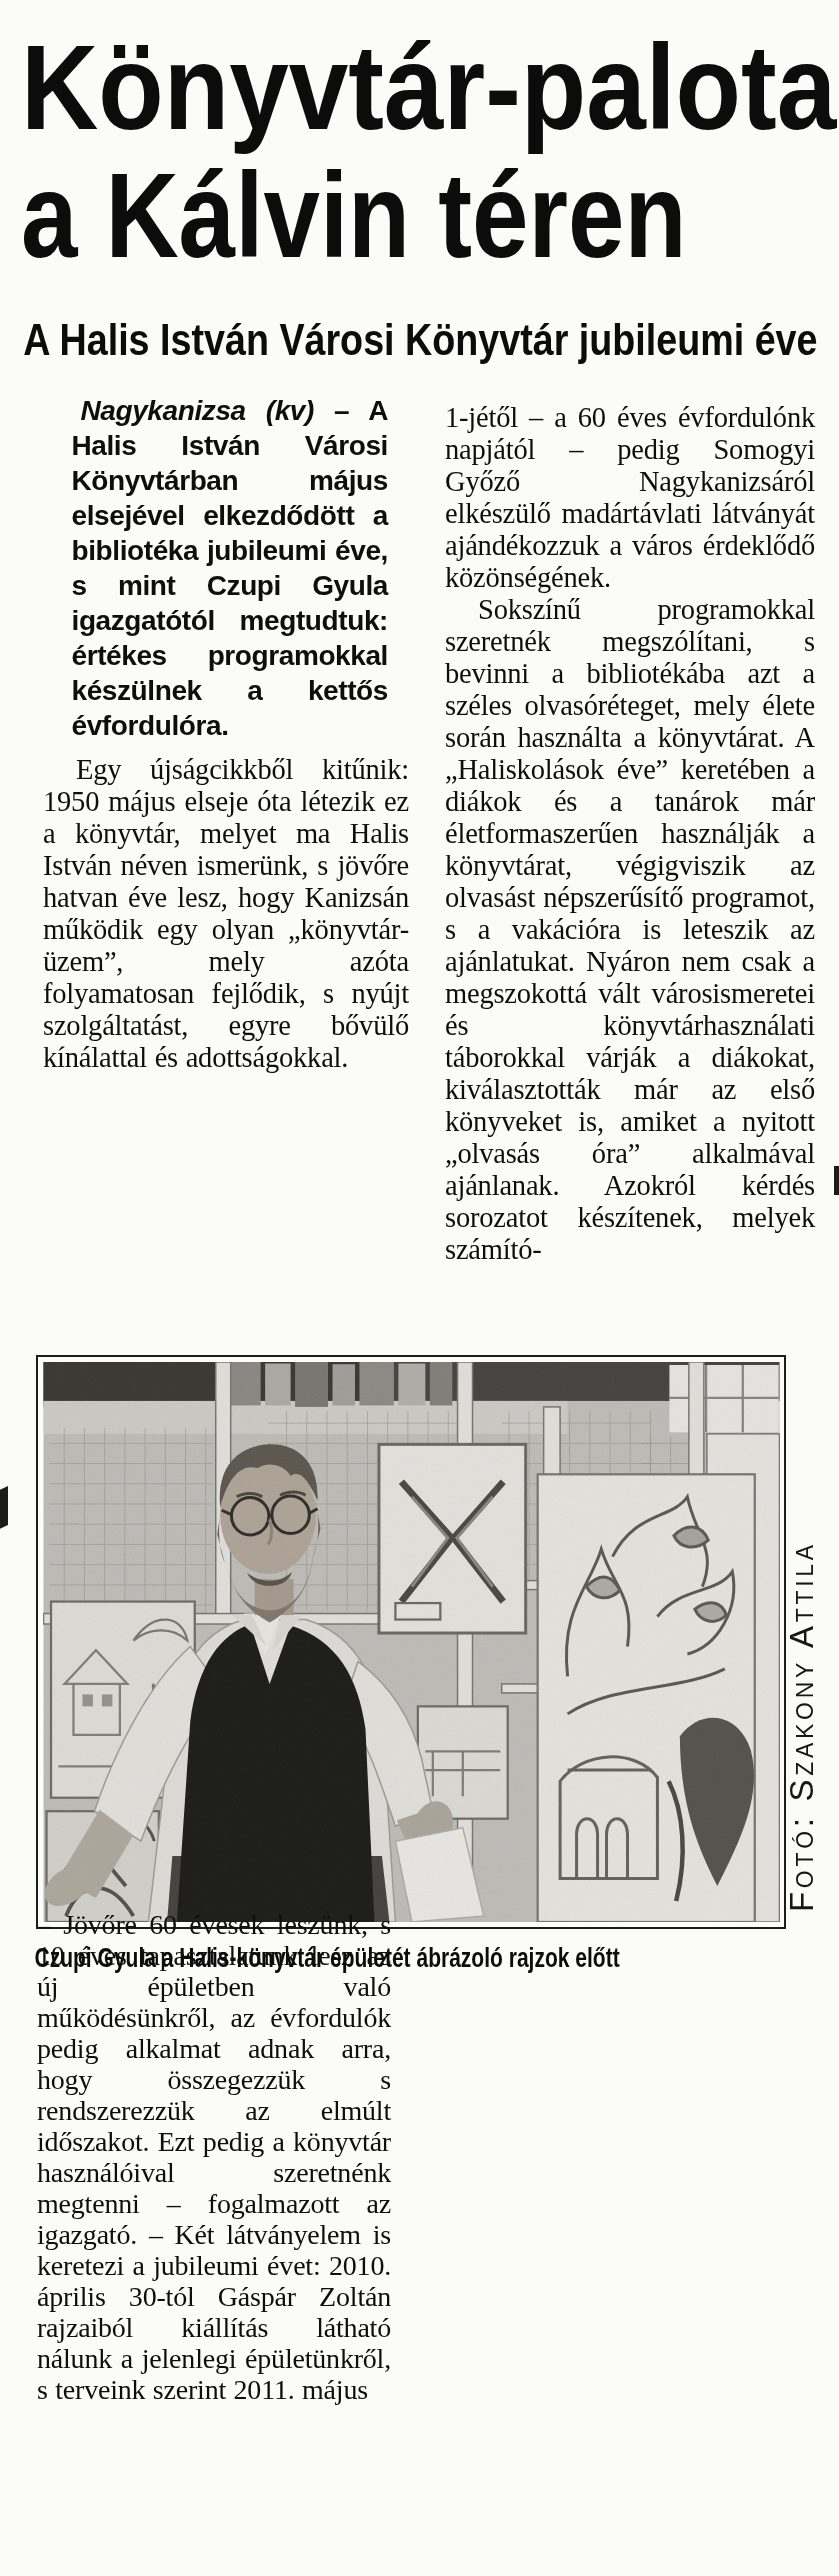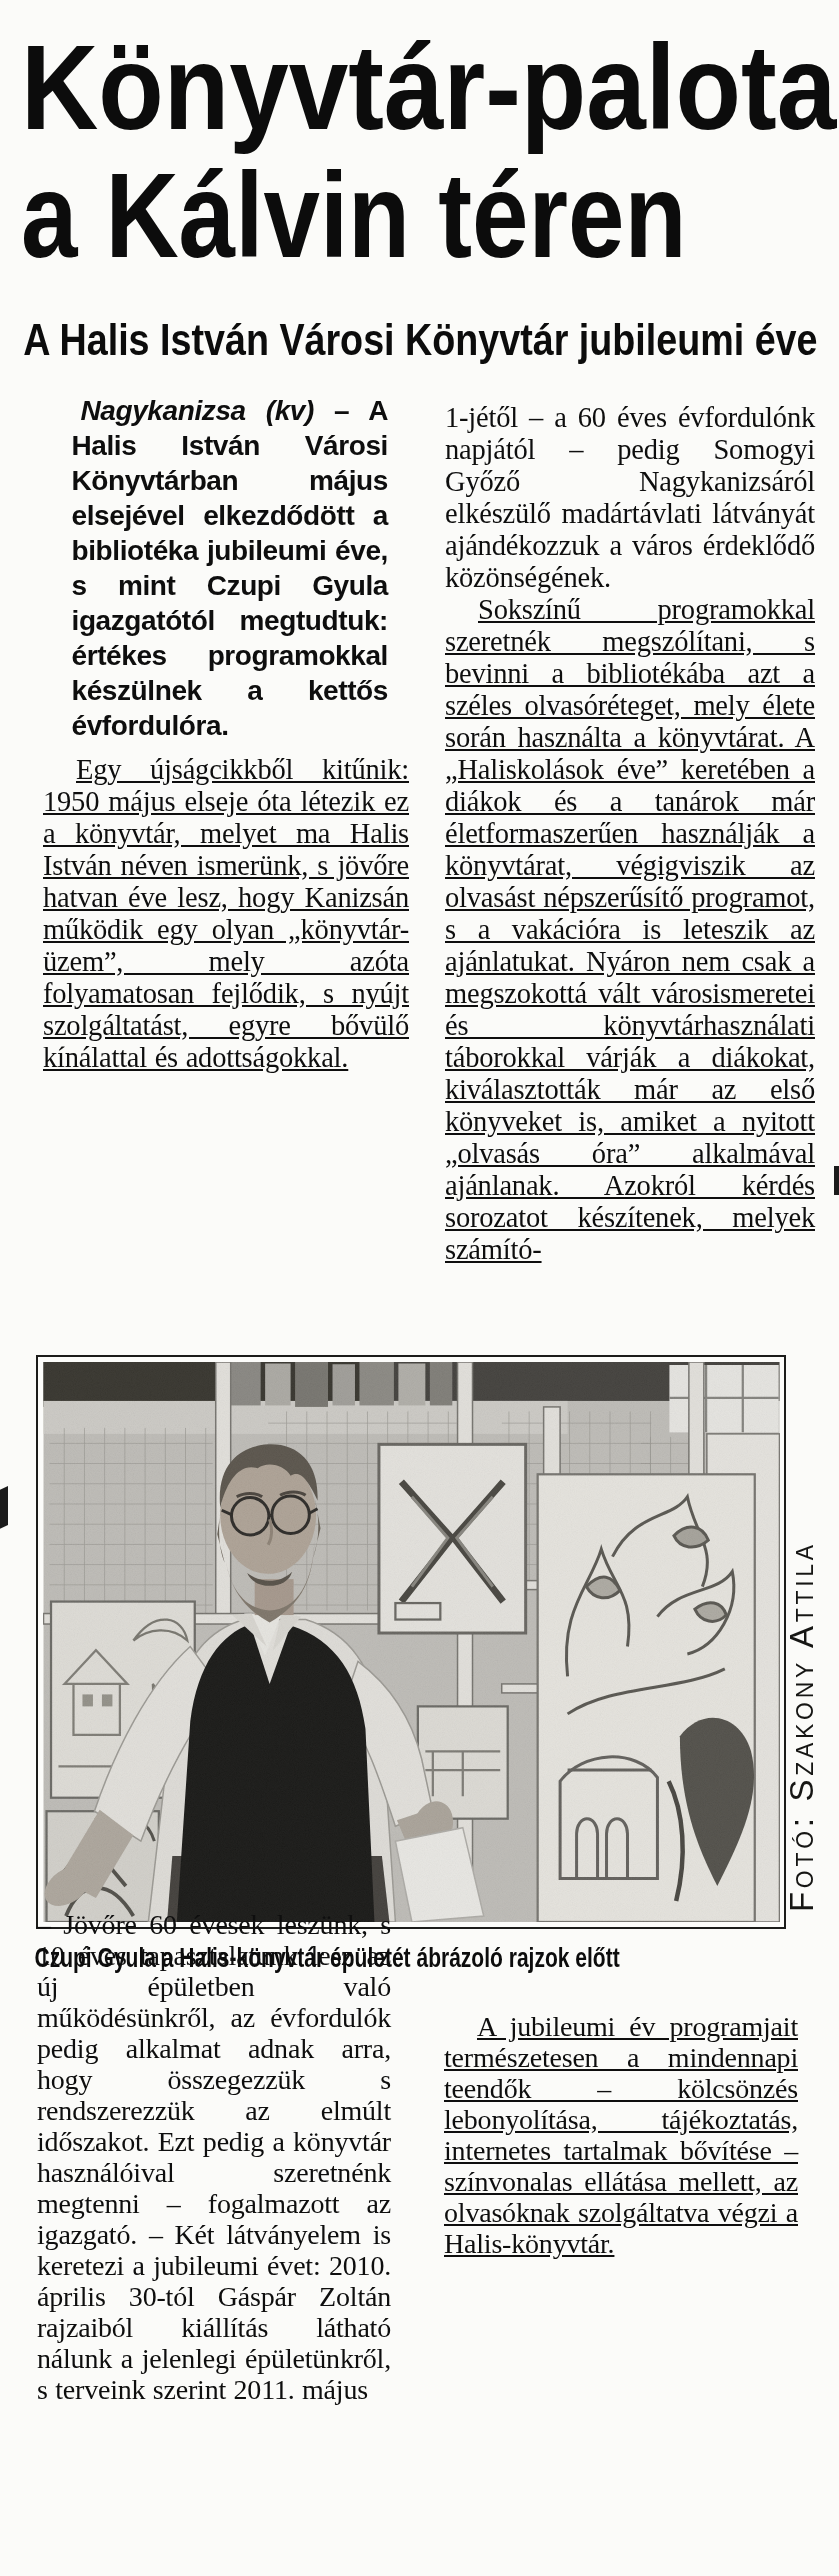--- a/index.html
+++ b/index.html
@@ -15,21 +15,21 @@
   #col-tl{left:43px;top:393px;width:366px;}
   #col-tr{left:445px;top:402px;width:370px;}
   #col-bl{left:37px;top:1909px;width:354px;}
   #col-br{left:444px;top:2011px;width:354px;}
   .para{
     margin:0;text-align:justify;
     font-size:28.5px;line-height:32px;letter-spacing:-0.2px;
     word-spacing:0.7px;
   }
   #col-bl .para,#col-br .para{font-size:28px;line-height:31px;}
-  .para.indent{text-indent:33px;text-decoration:underline;}
+  .para.indent{text-indent:33px;}
   .para.lede{
     font-family:"Liberation Sans", sans-serif;font-weight:bold;
     font-size:28px;line-height:35px;letter-spacing:-0.4px;
     margin-left:28.5px;margin-right:21px;margin-bottom:10.5px;
   }
   .para i{font-style:italic;margin-left:9px;}
   
   #photo-frame{
     left:36px;top:1355px;width:750px;height:574px;box-sizing:border-box;
     border:2.2px solid #1c1c1a;background:#fcfcfa;padding:4.5px;
@@ -219,18 +219,17 @@
 </div>
 
 <svg class="abs" style="left:31px;top:1939px" width="644" height="40" viewBox="0 0 860 54">
   <text x="0" y="38" font-size="38" font-weight="bold" textLength="790" lengthAdjust="spacingAndGlyphs">Czupi Gyula a Halis-könyvtár épületét ábrázoló rajzok előtt</text>
 </svg>
 
 <div id="col-bl" class="col">
     <p class="para body">– Jövőre 60 évesek leszünk, s 10 éves tapasztalatunk lesz az új épületben való működésünkről, az évfordulók pedig alkalmat adnak arra, hogy összegezzük s rendszerezzük az elmúlt időszakot. Ezt pedig a könyvtár használóival szeretnénk megtenni – fogalmazott az igazgató. – Két látványelem is keretezi a jubileumi évet: 2010. április 30-tól Gáspár Zoltán rajzaiból kiállítás látható nálunk a jelenlegi épületünkről, s terveink szerint 2011. május</p>
   </div>
 <div id="col-br" class="col">
-    <p class="para body indent">A jubileumi év programjait természetesen a mindennapi teendők – kölcsönzés lebonyolítása, tájékoztatás, internetes tartalmak bővítése – színvonalas ellátása mellett, az olvasóknak szolgáltatva végzi a Halis-könyvtár.</p>
   </div>
 
 <div class="abs artifact" style="left:834px;top:1166px;width:6px;height:28.5px"></div>
 <div class="abs artifact" style="left:0;top:1488px;width:7.5px;height:39px;transform:skewY(-25deg)"></div>
 
 
 </body></html>

